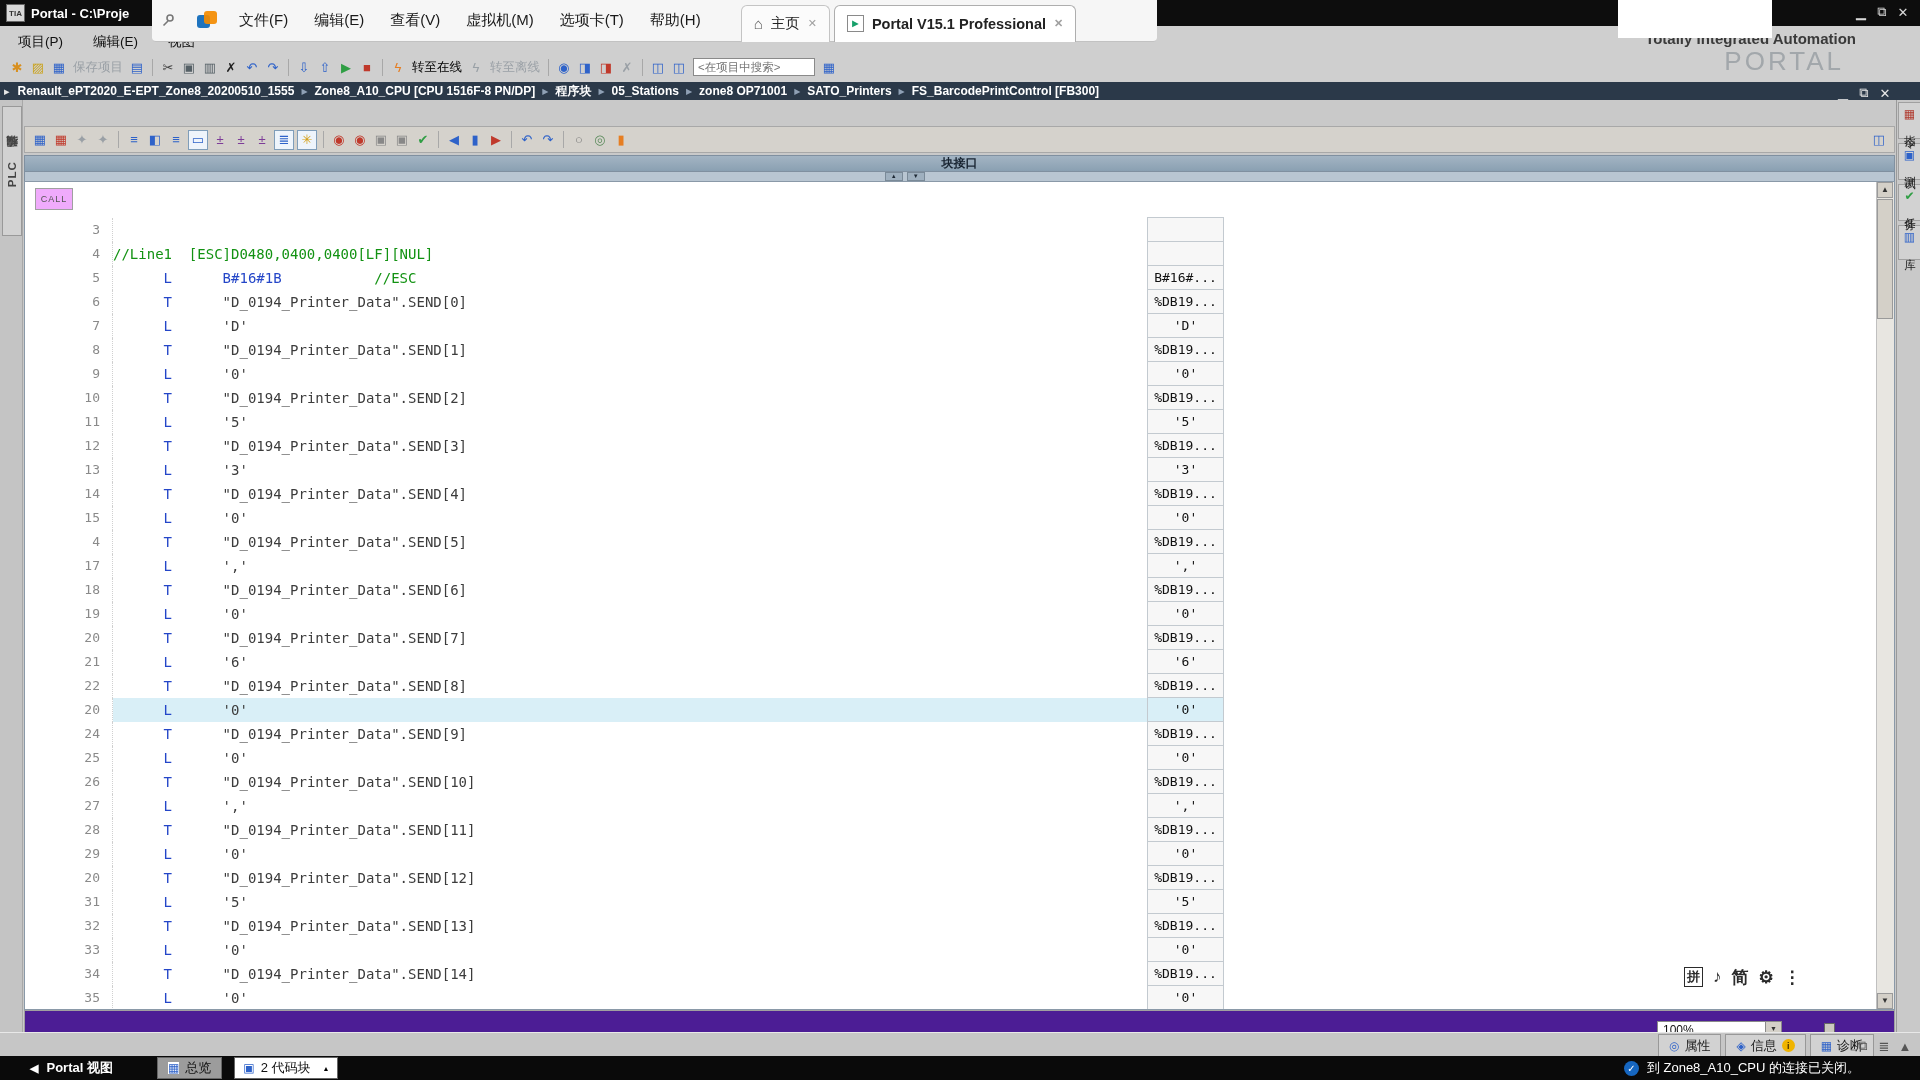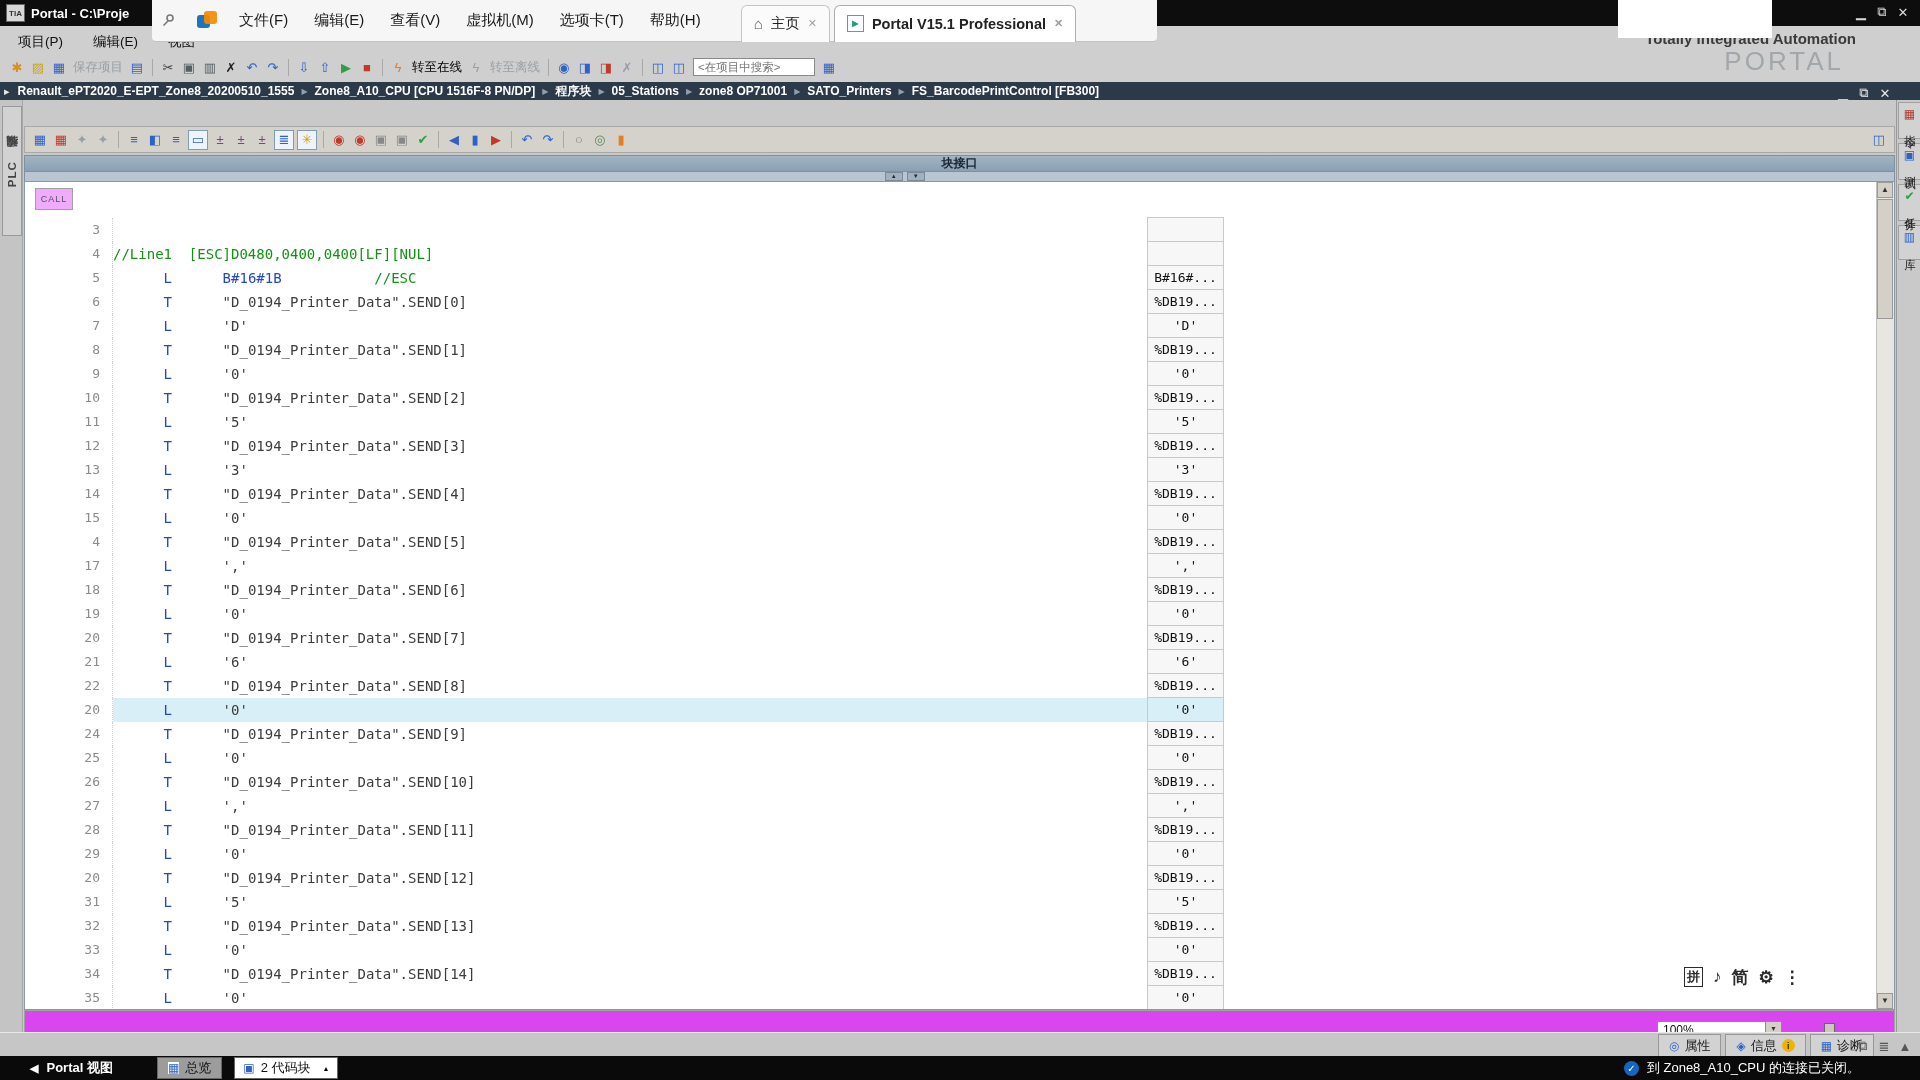--- a/index.html
+++ b/index.html
@@ -90,21 +90,21 @@
   .sg-p{color:#000;} .sg-o{color:#2446c8;} .sg-l{color:#2446c8;} .sg-t{color:#3c3c3c;} .sg-c{color:#129212;}
   .val{border:1px solid #c3cad0;margin-top:-1px;background:#f7f7f7;text-align:center;
        font-family:"DejaVu Sans Mono","Liberation Mono",monospace;font-size:13px;color:#111;overflow:hidden;}
   .row.hl .code,.row.hl .val{background:#d9eff7;}
   #vscroll{position:absolute;right:0;top:0;bottom:0;width:17px;background:#e8e6e1;border-left:1px solid #c0c0c0;}
   .sbtn{position:absolute;left:0;width:16px;height:16px;background:#d4d0c8;border:1px solid #9a9a9a;box-sizing:border-box;
         font-size:8px;text-align:center;line-height:14px;color:#333;}
   #sb-up{top:0;} #sb-dn{bottom:0;}
   #sb-thumb{position:absolute;left:0;top:17px;width:16px;height:120px;background:#d4d0c8;border:1px solid #9a9a9a;box-sizing:border-box;}
   
-  #editor-bottom{position:absolute;left:24px;right:25px;top:910px;height:40px;background:#d946ef;
+  #editor-bottom{position:absolute;left:24px;right:25px;top:910px;height:40px;background:#4c1d95;
                  border:1px solid #a0a0a0;box-sizing:border-box;display:flex;align-items:center;justify-content:flex-end;gap:8px;padding:0 8px;}
   #zoom-select{width:118px;height:16px;background:#fff;border:1px solid #8a8a8a;font-size:12px;color:#111;
                display:flex;align-items:center;padding-left:5px;position:relative;}
   #zoom-dd{position:absolute;right:0;top:0;width:15px;height:14px;background:#d4d0c8;border-left:1px solid #8a8a8a;
            font-size:7px;text-align:center;line-height:14px;color:#333;}
   #zoom-slider{width:96px;height:16px;position:relative;
     background:repeating-linear-gradient(90deg,#777 0 1px,transparent 1px 7px);background-size:100% 6px;
     background-position:0 bottom;background-repeat:no-repeat;}
   #zoom-thumb{position:absolute;left:34px;top:1px;width:9px;height:10px;background:#ccc8c0;border:1px solid #666;}
   

